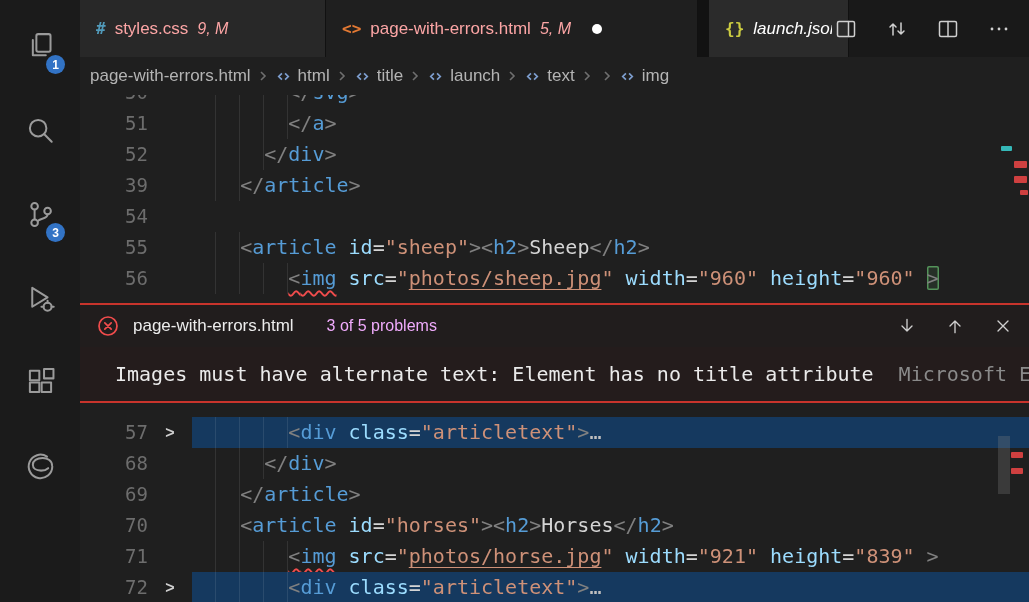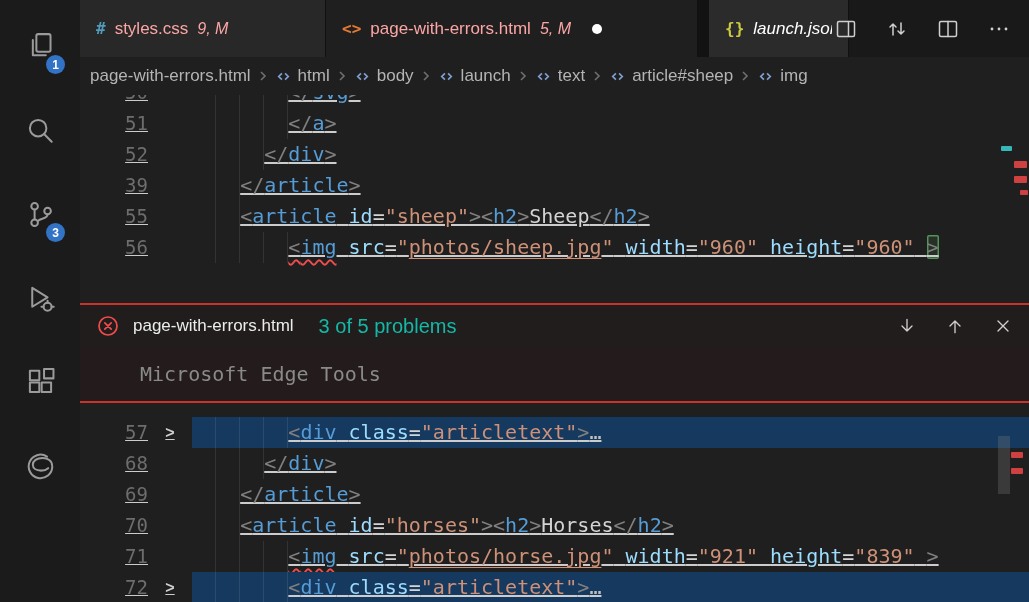--- a/index.html
+++ b/index.html
@@ -35,21 +35,21 @@
   .tab-actions svg{width:24px;height:24px;stroke:#cfcfcf;fill:none;stroke-width:1.5;stroke-linecap:round;stroke-linejoin:round;}
 
   
   .breadcrumbs{height:38px;flex:none;display:flex;align-items:center;padding-left:8px;font-size:17px;color:#b4b4b4;
                white-space:nowrap;overflow:hidden;background:#1f1f1f;}
   .bc-item{display:flex;align-items:center;gap:6px;padding:0 2px;cursor:pointer;flex:none;}
   .bc-sep{width:16px;height:16px;stroke:#6f6f6f;fill:none;stroke-width:1.6;flex:none;margin:0 2px;}
   .bc-ico{width:17px;height:17px;stroke:#7e9fd0;fill:none;stroke-width:1.6;flex:none;}
 
   
-  .editor-section{position:relative;overflow:hidden;background:#1f1f1f;text-decoration:underline;}
+  .editor-section{position:relative;overflow:hidden;background:#1f1f1f;}
   .sec0{height:208px;}
   .sec1{height:199px;padding-top:14px;box-sizing:border-box;}
   .sec0 .line:first-child{margin-top:-18px;}
   .line{display:flex;height:31px;line-height:31px;font-family:"DejaVu Sans Mono",monospace;font-size:20px;white-space:pre;}
   .lnum{width:68px;flex:none;text-align:right;color:#6d6d6d;font-size:19px;cursor:pointer;}
   .lfold{width:44px;flex:none;text-align:center;color:#cfcfcf;font:700 16px/31px "Liberation Sans",sans-serif;cursor:pointer;}
   .lcontent{flex:1;min-width:0;}
   .hl .lcontent{background:#15395f;}
   .ind{display:inline-block;height:31px;vertical-align:top;
        background:repeating-linear-gradient(to right,transparent,transparent calc(2ch - 1px),rgba(255,255,255,.09) calc(2ch - 1px),rgba(255,255,255,.09) 2ch);}
@@ -61,21 +61,21 @@
   .tk-dots{color:#c0c0c0;}
   .tk-link{color:#ce9178;text-decoration:underline;text-decoration-thickness:1px;text-underline-offset:4px;cursor:pointer;}
   .sq{text-decoration-line:underline;text-decoration-style:wavy;text-decoration-color:#f14c4c;text-decoration-thickness:1.5px;text-underline-offset:5px;}
   .box{box-shadow:inset 0 0 0 1.5px #54935a;background:rgba(80,150,90,.15);border-radius:2px;}
 
   
   .peek{flex:none;border-top:2px solid #c8342c;border-bottom:2px solid #c8342c;}
   .peek-header{height:42px;background:#211d1d;display:flex;align-items:center;padding:0 16px;gap:13px;}
   .err-ico{width:24px;height:24px;stroke:#f14c4c;fill:none;stroke-width:1.7;stroke-linecap:round;flex:none;}
   .peek-title{font-size:17px;color:#ececec;white-space:nowrap;}
-  .peek-meta{font-size:20px;color:#14b8a6;margin-left:12px;white-space:nowrap;}
+  .peek-meta{font-size:16px;color:#f0abfc;margin-left:20px;white-space:nowrap;}
   .peek-nav{margin-left:auto;display:flex;gap:28px;align-items:center;}
   .peek-nav .act{cursor:pointer;display:flex;}
   .peek-nav svg{width:20px;height:20px;stroke:#d0d0d0;fill:none;stroke-width:1.6;stroke-linecap:round;stroke-linejoin:round;}
   .peek-body{height:54px;background:#241c1c;display:flex;align-items:center;padding-left:35px;
              font-family:"DejaVu Sans Mono",monospace;font-size:20px;white-space:nowrap;overflow:hidden;}
   .peek-msg{color:#eaeaea;}
   .peek-src{color:#8a8a8a;margin-left:25px;}
 
   
   .ovr{position:absolute;border-radius:1px;}
@@ -196,21 +196,21 @@
           <span>html</span>
         </span>
         <svg class="bc-sep" viewBox="0 0 16 16">
           <path d="M6 4l4 4-4 4"></path>
         </svg>
         <span class="bc-item">
           <svg class="bc-ico" viewBox="0 0 16 16">
             <path d="M6.5 5L3.5 8l3 3"></path>
             <path d="M9.5 5l3 3-3 3"></path>
           </svg>
-          <span>body</span>
+          <span>title</span>
         </span>
         <svg class="bc-sep" viewBox="0 0 16 16">
           <path d="M6 4l4 4-4 4"></path>
         </svg>
         <span class="bc-item">
           <svg class="bc-ico" viewBox="0 0 16 16">
             <path d="M6.5 5L3.5 8l3 3"></path>
             <path d="M9.5 5l3 3-3 3"></path>
           </svg>
           <span>launch</span>
@@ -221,44 +221,38 @@
         <span class="bc-item">
           <svg class="bc-ico" viewBox="0 0 16 16">
             <path d="M6.5 5L3.5 8l3 3"></path>
             <path d="M9.5 5l3 3-3 3"></path>
           </svg>
           <span>text</span>
         </span>
         <svg class="bc-sep" viewBox="0 0 16 16">
           <path d="M6 4l4 4-4 4"></path>
         </svg>
-        <span class="bc-item">
-          <svg class="bc-ico" viewBox="0 0 16 16">
-            <path d="M6.5 5L3.5 8l3 3"></path>
-            <path d="M9.5 5l3 3-3 3"></path>
-          </svg>
-          <span>article#sheep</span>
-        </span>
         <svg class="bc-sep" viewBox="0 0 16 16">
           <path d="M6 4l4 4-4 4"></path>
         </svg>
         <span class="bc-item">
           <svg class="bc-ico" viewBox="0 0 16 16">
             <path d="M6.5 5L3.5 8l3 3"></path>
             <path d="M9.5 5l3 3-3 3"></path>
           </svg>
           <span>img</span>
         </span>
       </div>
 
     <div class="editor-section sec0">
         <div class="line"><span class="lnum">50</span><span class="lfold"></span><span class="lcontent"><span class="ind" style="width: 8ch;"></span><span class="tk-p">&lt;/</span><span class="tk-tag">svg</span><span class="tk-p">&gt;</span></span></div>
         <div class="line"><span class="lnum">51</span><span class="lfold"></span><span class="lcontent"><span class="ind" style="width: 8ch;"></span><span class="tk-p">&lt;/</span><span class="tk-tag">a</span><span class="tk-p">&gt;</span></span></div>
         <div class="line"><span class="lnum">52</span><span class="lfold"></span><span class="lcontent"><span class="ind" style="width: 6ch;"></span><span class="tk-p">&lt;/</span><span class="tk-tag">div</span><span class="tk-p">&gt;</span></span></div>
         <div class="line"><span class="lnum">39</span><span class="lfold"></span><span class="lcontent"><span class="ind" style="width: 4ch;"></span><span class="tk-p">&lt;/</span><span class="tk-tag">article</span><span class="tk-p">&gt;</span></span></div>
+        <div class="line"><span class="lnum">54</span><span class="lfold"></span><span class="lcontent"></span></div>
         <div class="line"><span class="lnum">55</span><span class="lfold"></span><span class="lcontent"><span class="ind" style="width: 4ch;"></span><span class="tk-p">&lt;</span><span class="tk-tag">article</span><span class="tk-txt"> </span><span class="tk-attr">id</span><span class="tk-txt">=</span><span class="tk-str">"sheep"</span><span class="tk-p">&gt;&lt;</span><span class="tk-tag">h2</span><span class="tk-p">&gt;</span><span class="tk-txt">Sheep</span><span class="tk-p">&lt;/</span><span class="tk-tag">h2</span><span class="tk-p">&gt;</span></span></div>
         <div class="line"><span class="lnum">56</span><span class="lfold"></span><span class="lcontent"><span class="ind" style="width: 8ch;"></span><span class="tk-p sq">&lt;</span><span class="tk-tag sq">img</span><span class="tk-txt"> </span><span class="tk-attr">src</span><span class="tk-txt">=</span><span class="tk-str">"</span><span class="tk-link">photos/sheep.jpg</span><span class="tk-str">"</span><span class="tk-txt"> </span><span class="tk-attr">width</span><span class="tk-txt">=</span><span class="tk-str">"960"</span><span class="tk-txt"> </span><span class="tk-attr">height</span><span class="tk-txt">=</span><span class="tk-str">"960"</span><span class="tk-txt"> </span><span class="tk-p box">&gt;</span></span></div>
       </div>
 
     <div class="peek">
       <div class="peek-header">
         <svg class="err-ico" viewBox="0 0 24 24">
             <circle cx="12" cy="12" r="9"></circle>
             <path d="M8.8 8.8l6.4 6.4M15.2 8.8l-6.4 6.4"></path>
           </svg>
@@ -276,20 +270,21 @@
               </svg>
             </span>
           <span class="act">
               <svg viewBox="0 0 24 24">
                 <path d="M6 6l12 12M18 6L6 18"></path>
               </svg>
             </span>
         </span>
       </div>
       <div class="peek-body">
+        <span class="peek-msg">Images must have alternate text: Element has no title attribute</span>
         <span class="peek-src">Microsoft Edge Tools</span>
       </div>
     </div>
 
     <div class="editor-section sec1">
         <div class="line hl"><span class="lnum">57</span><span class="lfold">&gt;</span><span class="lcontent"><span class="ind" style="width: 8ch;"></span><span class="tk-p">&lt;</span><span class="tk-tag">div</span><span class="tk-txt"> </span><span class="tk-attr">class</span><span class="tk-txt">=</span><span class="tk-str">"articletext"</span><span class="tk-p">&gt;</span><span class="tk-dots">…</span></span></div>
         <div class="line"><span class="lnum">68</span><span class="lfold"></span><span class="lcontent"><span class="ind" style="width: 6ch;"></span><span class="tk-p">&lt;/</span><span class="tk-tag">div</span><span class="tk-p">&gt;</span></span></div>
         <div class="line"><span class="lnum">69</span><span class="lfold"></span><span class="lcontent"><span class="ind" style="width: 4ch;"></span><span class="tk-p">&lt;/</span><span class="tk-tag">article</span><span class="tk-p">&gt;</span></span></div>
         <div class="line"><span class="lnum">70</span><span class="lfold"></span><span class="lcontent"><span class="ind" style="width: 4ch;"></span><span class="tk-p">&lt;</span><span class="tk-tag">article</span><span class="tk-txt"> </span><span class="tk-attr">id</span><span class="tk-txt">=</span><span class="tk-str">"horses"</span><span class="tk-p">&gt;&lt;</span><span class="tk-tag">h2</span><span class="tk-p">&gt;</span><span class="tk-txt">Horses</span><span class="tk-p">&lt;/</span><span class="tk-tag">h2</span><span class="tk-p">&gt;</span></span></div>
         <div class="line"><span class="lnum">71</span><span class="lfold"></span><span class="lcontent"><span class="ind" style="width: 8ch;"></span><span class="tk-p sq">&lt;</span><span class="tk-tag sq">img</span><span class="tk-txt"> </span><span class="tk-attr">src</span><span class="tk-txt">=</span><span class="tk-str">"</span><span class="tk-link">photos/horse.jpg</span><span class="tk-str">"</span><span class="tk-txt"> </span><span class="tk-attr">width</span><span class="tk-txt">=</span><span class="tk-str">"921"</span><span class="tk-txt"> </span><span class="tk-attr">height</span><span class="tk-txt">=</span><span class="tk-str">"839"</span><span class="tk-txt"> </span><span class="tk-p">&gt;</span></span></div>

